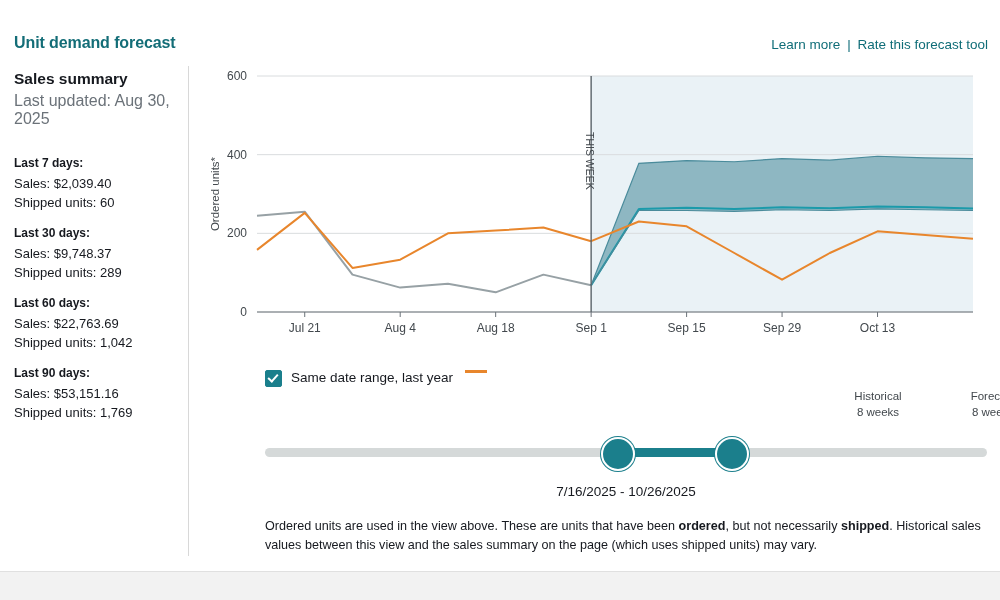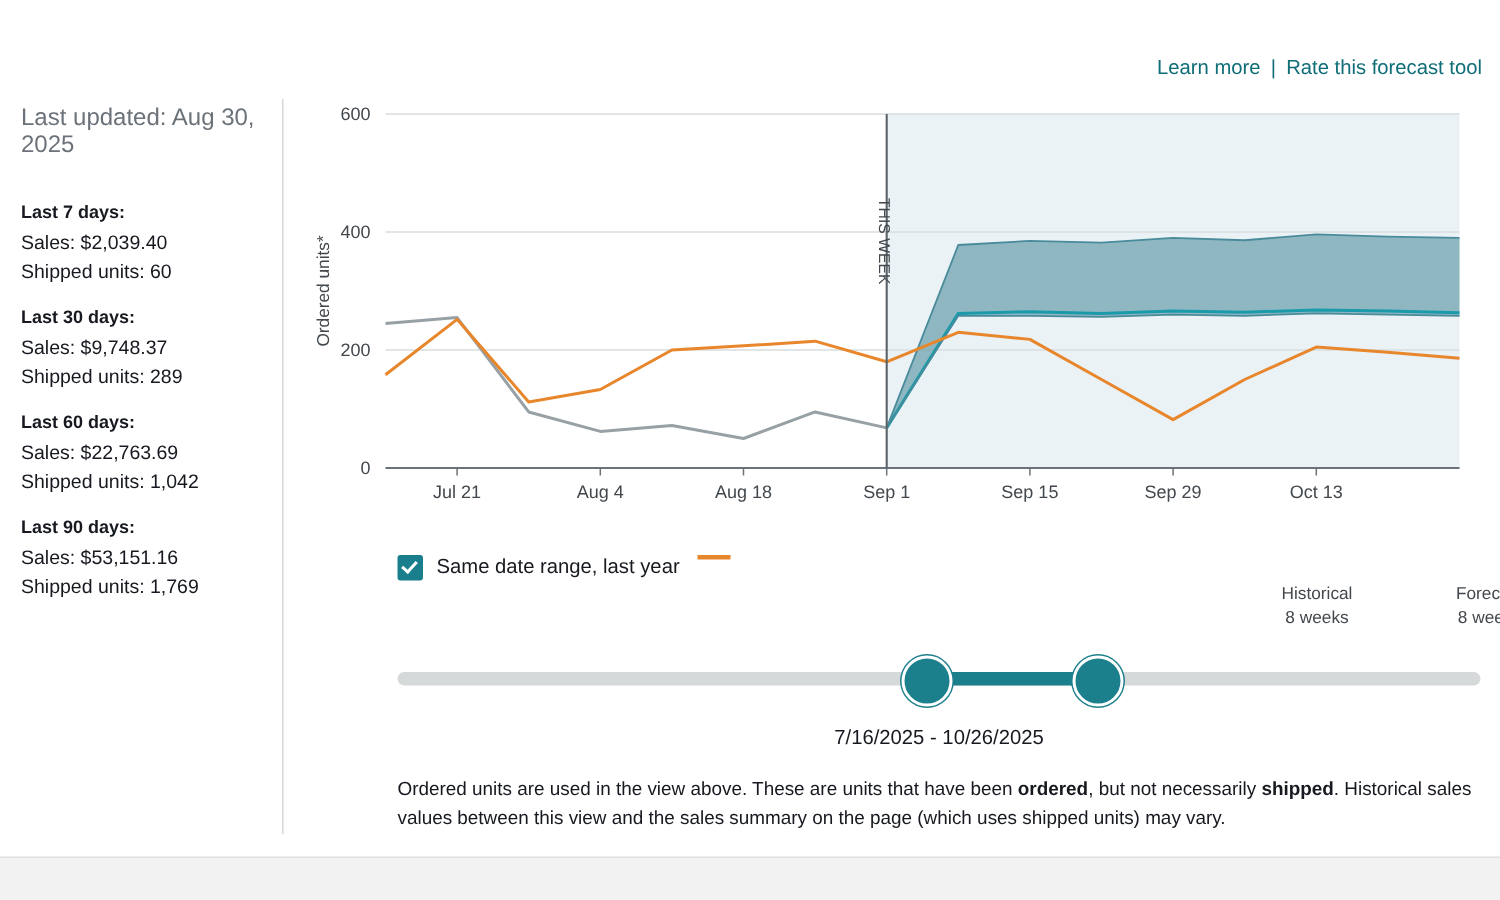--- a/index.html
+++ b/index.html
@@ -218,28 +218,30 @@
     font-size: 12px;
     color: #8a9096;
   }
 </style>
 </head>
 <body>
 
 <div class="page">
 
   <div class="header">
+    <div class="title">Unit demand forecast</div>
     <div class="header-links">
       <a href="#">Learn more</a>
       <span class="sep">|</span>
       <a href="#">Rate this forecast tool</a>
     </div>
   </div>
 
   <div class="sidebar">
+    <div class="sales-summary-title">Sales summary</div>
     <div class="last-updated">Last updated: Aug 30, 2025</div>
 
     <div class="period">
       <div class="period-title">Last 7 days:</div>
       <div class="period-line">Sales: $2,039.40</div>
       <div class="period-line">Shipped units: 60</div>
     </div>
     <div class="period">
       <div class="period-title">Last 30 days:</div>
       <div class="period-line">Sales: $9,748.37</div>

